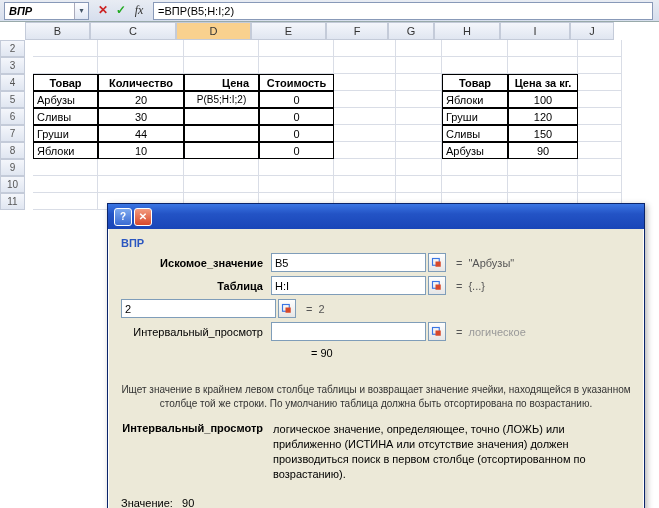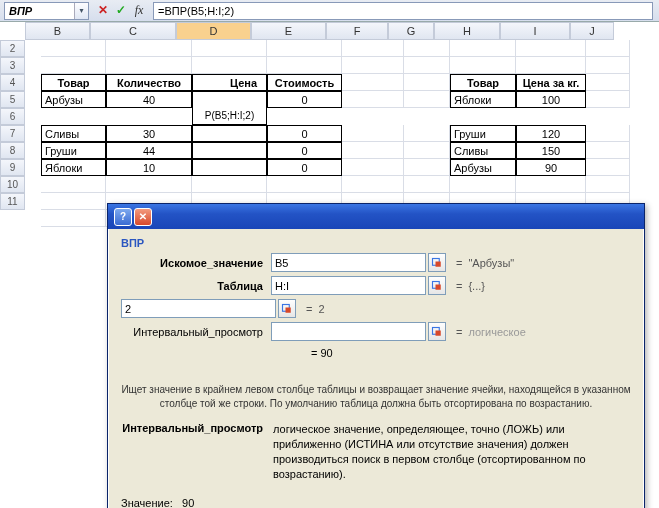--- a/index.html
+++ b/index.html
@@ -15,27 +15,27 @@
 .formula-in { flex:1; height:18px; border:1px solid #8899b8; background:#fff; padding:0 4px; display:flex;align-items:center; margin-right:6px; font-size:11px; }
 
 .colheads { display:flex; height:18px; margin-left:25px; }
 .ch { border:1px solid #c4cbd9; background:linear-gradient(#f4f6fb,#e0e6f1); text-align:center; line-height:16px; font-size:11px; color:#333; }
 .ch.sel { background: #f9d18e; }
 
 .sheet { position:relative; margin-left:25px; }
 .rowhead { position:absolute; left:-25px; top:0; width:25px; }
 .rh { height:17px; border:1px solid #c4cbd9; background:linear-gradient(#f4f6fb,#e0e6f1); text-align:center; line-height:15px; font-size:10px; color:#555;}
 
-.grid { position:absolute; top:0; left:16px; }
+.grid { position:absolute; top:0; left:8px; }
 .gridrow { display:flex; }
 .cell { width:65px; height:17px; border-right:1px solid #d9dde6; border-bottom:1px solid #d9dde6; padding:0 3px; line-height:16px; overflow:hidden; white-space:nowrap; font-size:11px; background:#fff; }
 .tbl-hdr { font-weight:bold; text-align:center; border:1px solid #000 !important; background:#fff; }
 .tbl-cell { border:1px solid #000 !important; text-align:center; }
 .tbl-cell.left { text-align:left; }
-.active-cell { background:#fff; font-size:10px; padding:16px 1px; }
+.active-cell { background:#fff; font-size:10px; padding:0 1px; }
 
 .dialog { position:absolute; left:107px; top:203px; width:538px; background:#ece9d8; border:1px solid #0a246a; box-shadow:2px 2px 6px rgba(0,0,0,0.3); }
 .titlebar { height:25px; background:linear-gradient(#3a75e3,#2353c5 40%,#1946b8); display:flex; align-items:center; padding:0 4px; color:#fff; font-weight:bold; font-size:11px; }
 .titlebar .ttl { flex:1; padding-left:2px; }
 .titlebar .tbtn { width:18px; height:18px; margin-left:2px; border:1px solid #fff; border-radius:3px; display:flex;align-items:center;justify-content:center; font-size:10px; cursor:pointer; }
 .help-btn { background:linear-gradient(#7da9ef,#3a6bd3); color:#fff; }
 .close-btn { background:linear-gradient(#f39b7f,#d7482a); color:#fff; font-weight:bold; }
 
 .dbody { padding:8px 12px 12px 12px; border:1px solid #fff; border-top:none; }
 .fn-name { color:#2a56c0; font-weight:bold; font-size:11px; }
@@ -131,21 +131,21 @@
         <div class="cell tbl-hdr" style="width: 75px; padding-left: 31px;">Цена</div>
         <div class="cell tbl-hdr" style="width: 75px;">Стоимость</div>
         <div class="cell" style="width: 62px;"></div>
         <div class="cell" style="width: 46px;"></div>
         <div class="cell tbl-hdr" style="width: 66px;">Товар</div>
         <div class="cell tbl-hdr" style="width: 70px;">Цена за кг.</div>
         <div class="cell" style="width: 44px;"></div>
       </div>
       <div class="gridrow">
         <div class="cell tbl-cell left" style="width: 65px;">Арбузы</div>
-        <div class="cell tbl-cell" style="width: 86px;">40</div>
+        <div class="cell tbl-cell" style="width: 86px;">20</div>
         <div class="cell tbl-cell active-cell" style="width: 75px;">Р(B5;H:I;2)</div>
         <div class="cell tbl-cell" style="width: 75px;">0</div>
         <div class="cell" style="width: 62px;"></div>
         <div class="cell" style="width: 46px;"></div>
         <div class="cell tbl-cell left" style="width: 66px;">Яблоки</div>
         <div class="cell tbl-cell" style="width: 70px;">100</div>
         <div class="cell" style="width: 44px;"></div>
       </div>
       <div class="gridrow">
         <div class="cell tbl-cell left" style="width: 65px;">Сливы</div>

